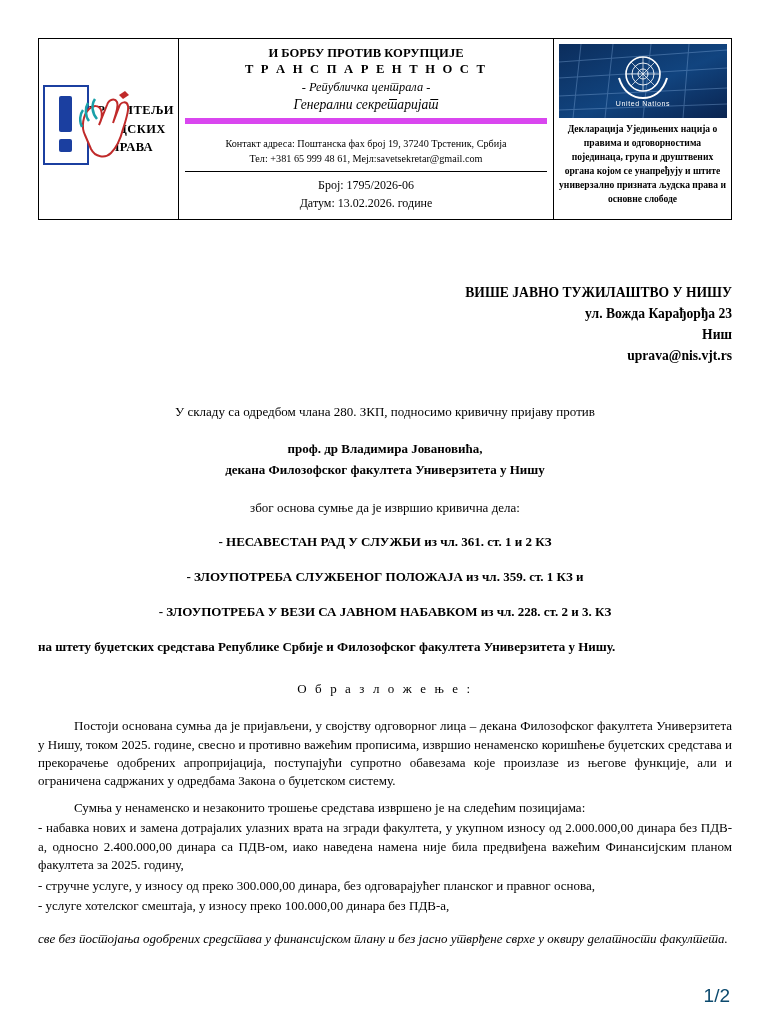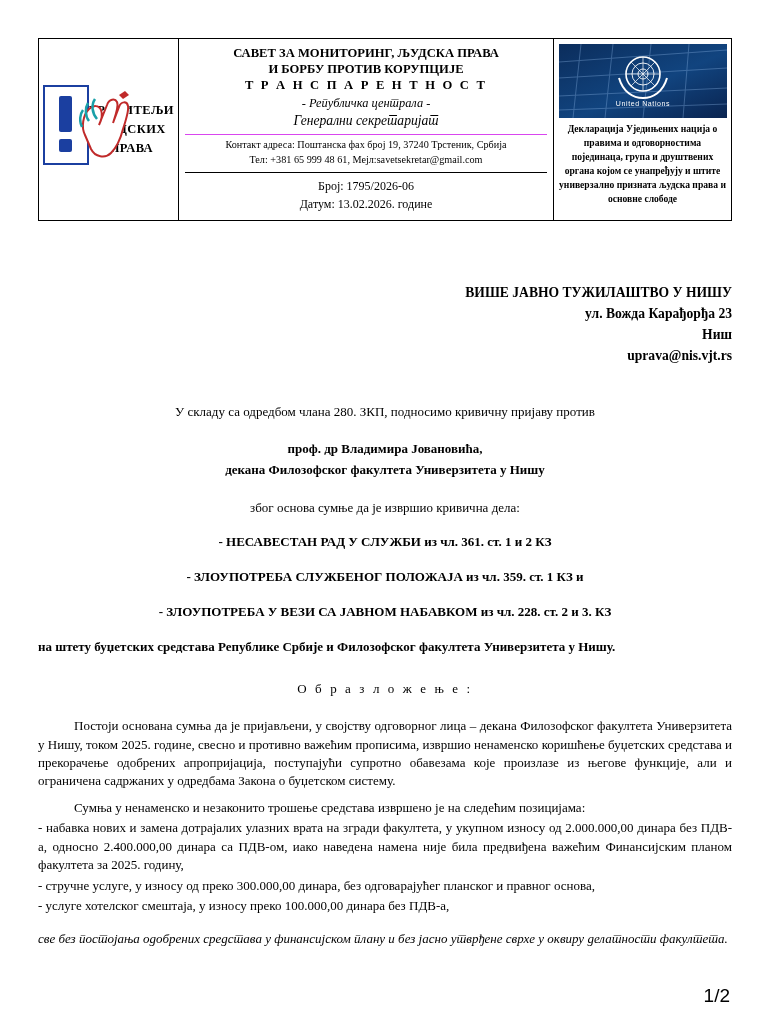--- a/index.html
+++ b/index.html
@@ -115,22 +115,22 @@
     font-style: italic;
     margin-top: 3px;
   }
   .lh-c-l4 {
     font-size: 13.6px;
     font-style: italic;
     margin-top: 2px;
     margin-bottom: 5px;
   }
   .lh-contact {
-    border-top: 1px solid #d946ef;
-    padding-top: 3px;
+    border-top: 6px solid #d946ef;
+    padding-top: 13px;
     font-size: 10.2px;
     line-height: 1.45;
   }
   .lh-numdate {
     border-top: 1px solid #000;
     margin-top: 4px;
     padding-top: 4px;
     padding-bottom: 2px;
     font-size: 12px;
     line-height: 1.55;
@@ -220,21 +220,21 @@
     text-indent: 36px;
   }
   p.para.tight {
     margin-bottom: 2px;
   }
   .pagenum {
     position: absolute;
     right: 40px;
     bottom: 4px;
     font-size: 19px;
-    color: #000000;
+    color: #0c4a6e;
     font-family: "Liberation Sans", sans-serif;
   }
 </style>
 </head>
 <body>
 
 <div class="page">
 
   <div class="letterhead">
 
@@ -250,21 +250,20 @@
         </svg>
       </div>
       <div class="lh-left-title">
         <div>БРАНИТЕЉИ</div>
         <div>ЉУДСКИХ ПРАВА</div>
       </div>
     </div>
 
     <div class="lh-center">
       <div class="lh-c-l1">
-        <div>САВЕТ ЗА МОНИТОРИНГ, ЉУДСКА ПРАВА</div>
         <div>И БОРБУ ПРОТИВ КОРУПЦИЈЕ</div>
       </div>
       <div class="lh-c-l2">Т Р А Н С П А Р Е Н Т Н О С Т</div>
       <div class="lh-c-l3">- Републичка централа -</div>
       <div class="lh-c-l4">Генерални секретаријат</div>
       <div class="lh-contact">
         <div>Контакт адреса: Поштанска фах број 19, 37240 Трстеник, Србија</div>
         <div>Тел: +381 65 999 48 61, Мејл:savetsekretar@gmail.com</div>
       </div>
       <div class="lh-numdate">

